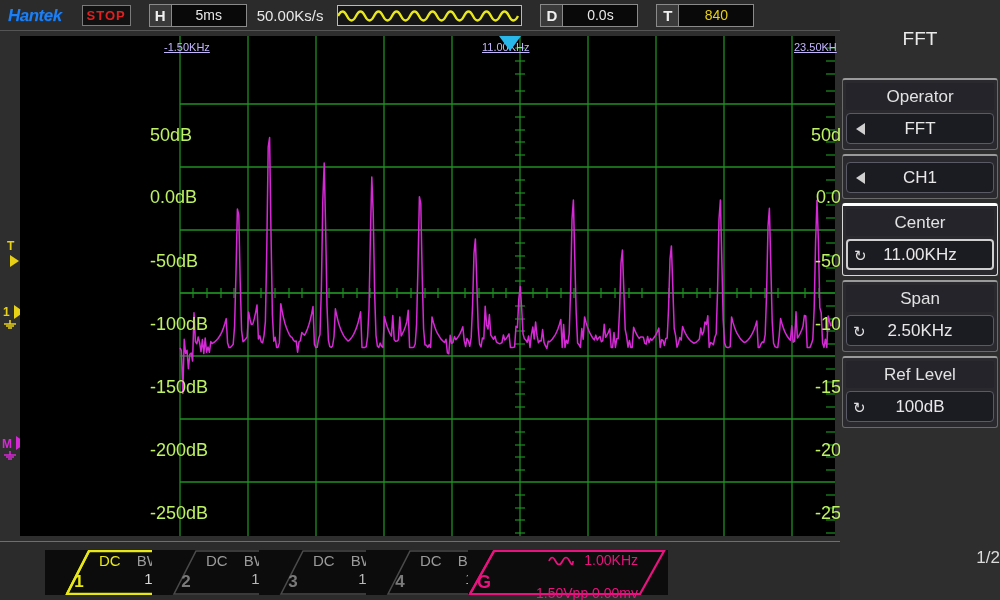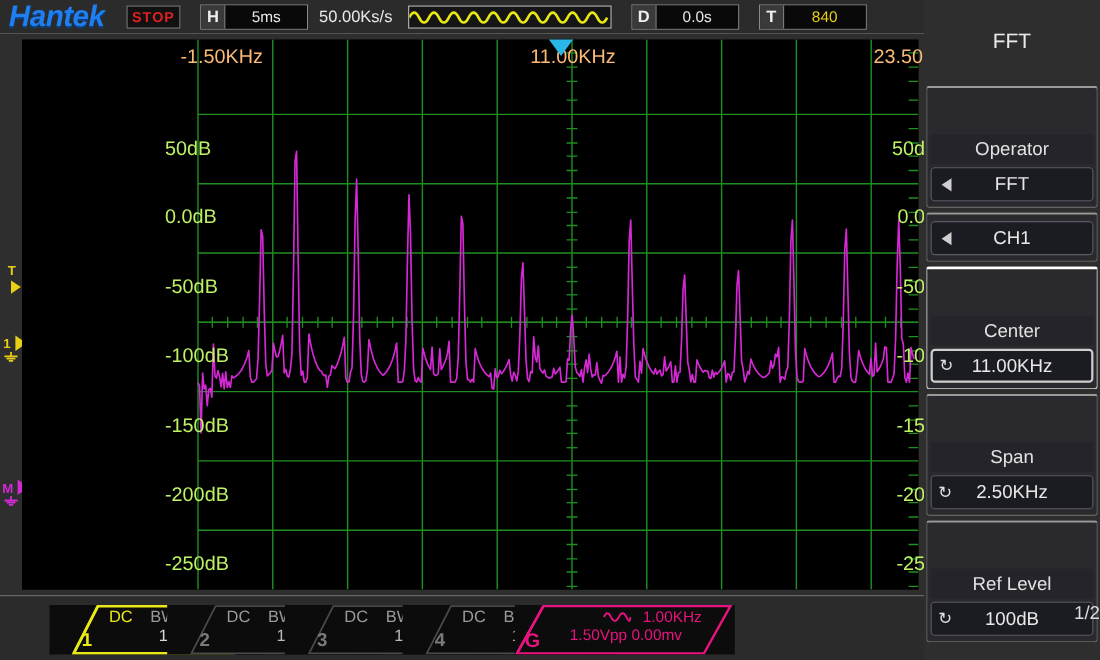--- a/index.html
+++ b/index.html
@@ -13,21 +13,21 @@
 
   
   .topbar {
     position: absolute; left: 0; top: 0; width: 1000px; height: 31px;
     background: #2b2b2b;
     border-bottom: 1px solid #555;
     display: flex; align-items: center;
   }
   .brand {
     margin-left: 8px;
-    font-size: 27px; font-weight: bold; font-style: italic;
+    font-size: 17px; font-weight: bold; font-style: italic;
     color: #1f7ff0;
     letter-spacing: -0.5px;
     line-height: 1;
     text-shadow: 0 1px 0 #0a3f80;
   }
   .stopbadge {
     margin-left: 20px;
     width: 49px; height: 21px;
     background: #111; border: 1px solid #7a7a7a;
     color: #e02020; font-size: 13px; font-weight: bold;
@@ -76,21 +76,21 @@
     background: #000;
   }
   .grid { position: absolute; left: 0; top: 0; width: 815px; height: 500px; }
 
   .axis-top {
     position: absolute; left: 0; top: 5px; width: 815px; height: 20px;
     pointer-events: none;
   }
   .freq-label {
     position: absolute; top: 0;
-    color: #fdba74; font-size: 18px; white-space: nowrap;
+    color: #c4b5fd; font-size: 11px; white-space: nowrap; text-decoration: underline;
   }
   .db-label {
     position: absolute; left: 130px;
     color: #bef264; font-size: 18px; white-space: nowrap;
     transform: translateY(-50%);
   }
   .db-label.right { left: auto; right: -6px; }
 
   .center-marker {
     position: absolute; left: 479px; top: 0;
@@ -159,21 +159,20 @@
     border-top: 3px solid #ffffff;
     border-left: 1px solid #d8d8d8;
     border-right: 1px solid #d8d8d8;
     border-bottom: 1px solid #d8d8d8;
   }
   .menu-label {
     height: 27px; display: flex; align-items: center; justify-content: center;
     color: #e2e2e2; font-size: 17px;
     background: #24242a;
     border-radius: 2px;
-    margin-top: 39px;
   }
   .menu-value {
     margin-top: 3px; height: 31px;
     display: flex; align-items: center; justify-content: center;
     position: relative;
     color: #e8e8e8; font-size: 17px;
     background: #1b1b22;
     border: 1px solid #5a5a66;
     border-radius: 4px;
   }
@@ -228,21 +227,21 @@
     position: absolute; left: 2px; top: 0; width: 36px; height: 45px;
     display: flex; align-items: flex-end; justify-content: center;
     padding-bottom: 2px;
     color: #e8137f; font-size: 18px; font-weight: bold;
   }
   .genbox .gbody {
     position: absolute; left: 38px; top: 2px; right: 4px;
     color: #e8137f; font-size: 14px;
   }
   .genbox .grow1 { display: flex; align-items: center; justify-content: flex-end; gap: 10px; }
-  .genbox .grow2 { text-align: center; margin-top: 1px; }
+  .genbox .grow2 { text-align: right; margin-top: 17px; }
 </style>
 </head>
 <body>
 
 <div id="root">
 
   <div class="topbar">
     <div class="brand">Hantek</div>
 
     <div class="stopbadge">STOP</div>

